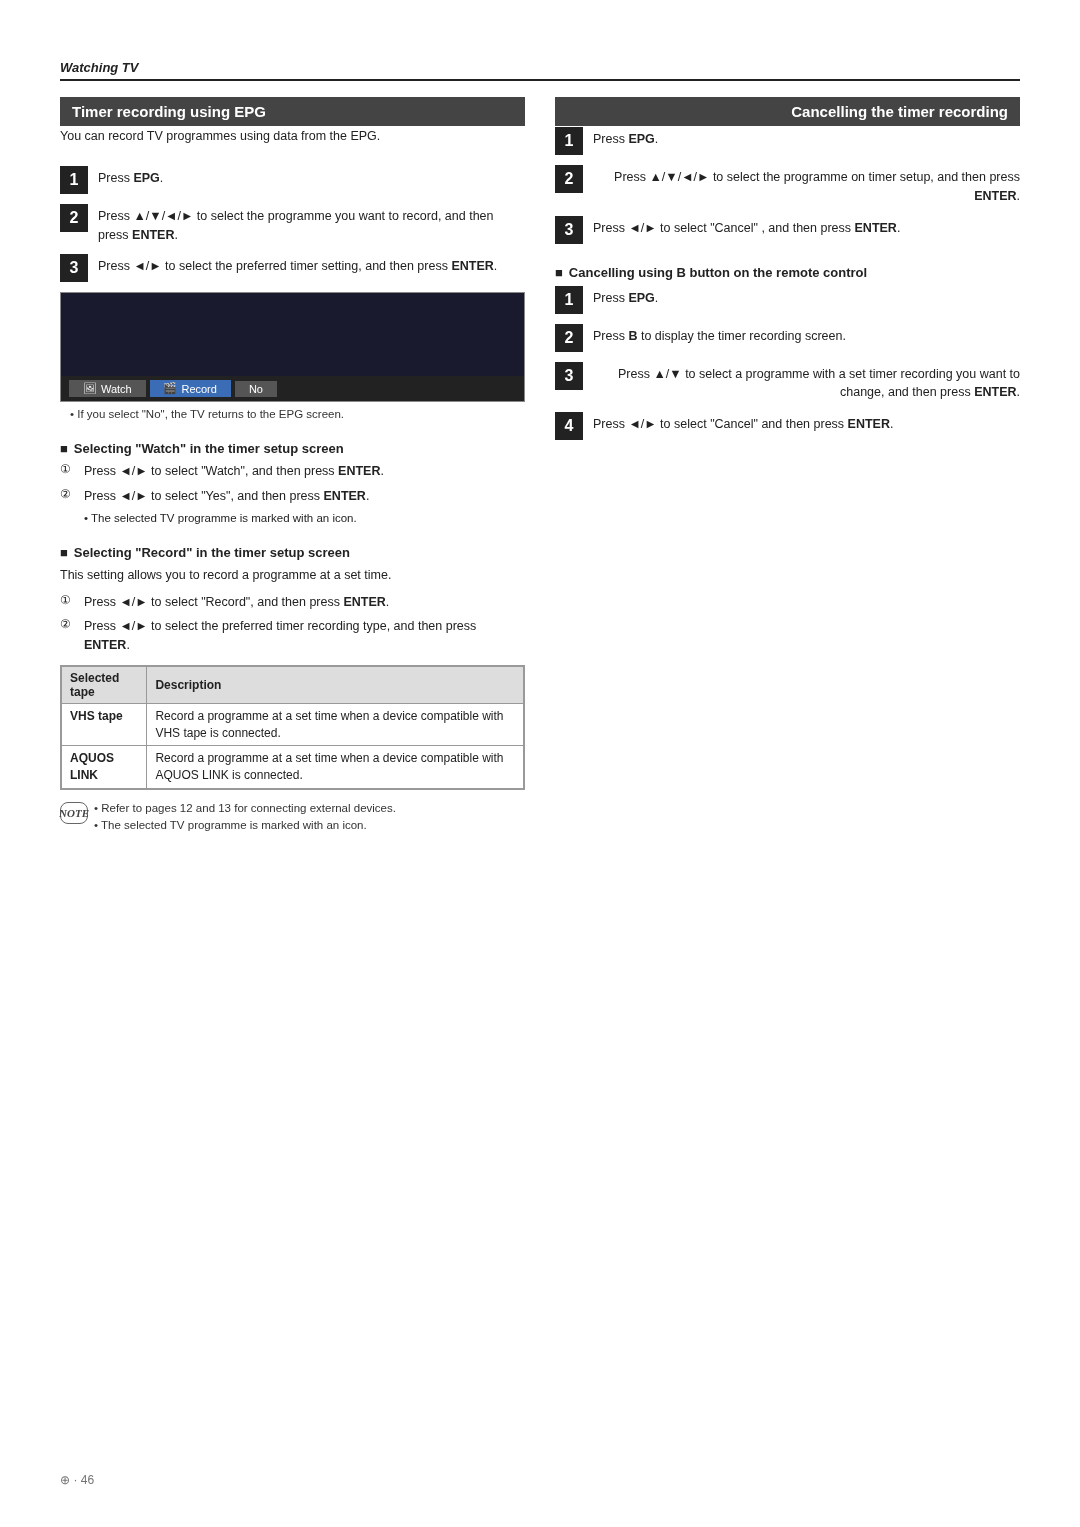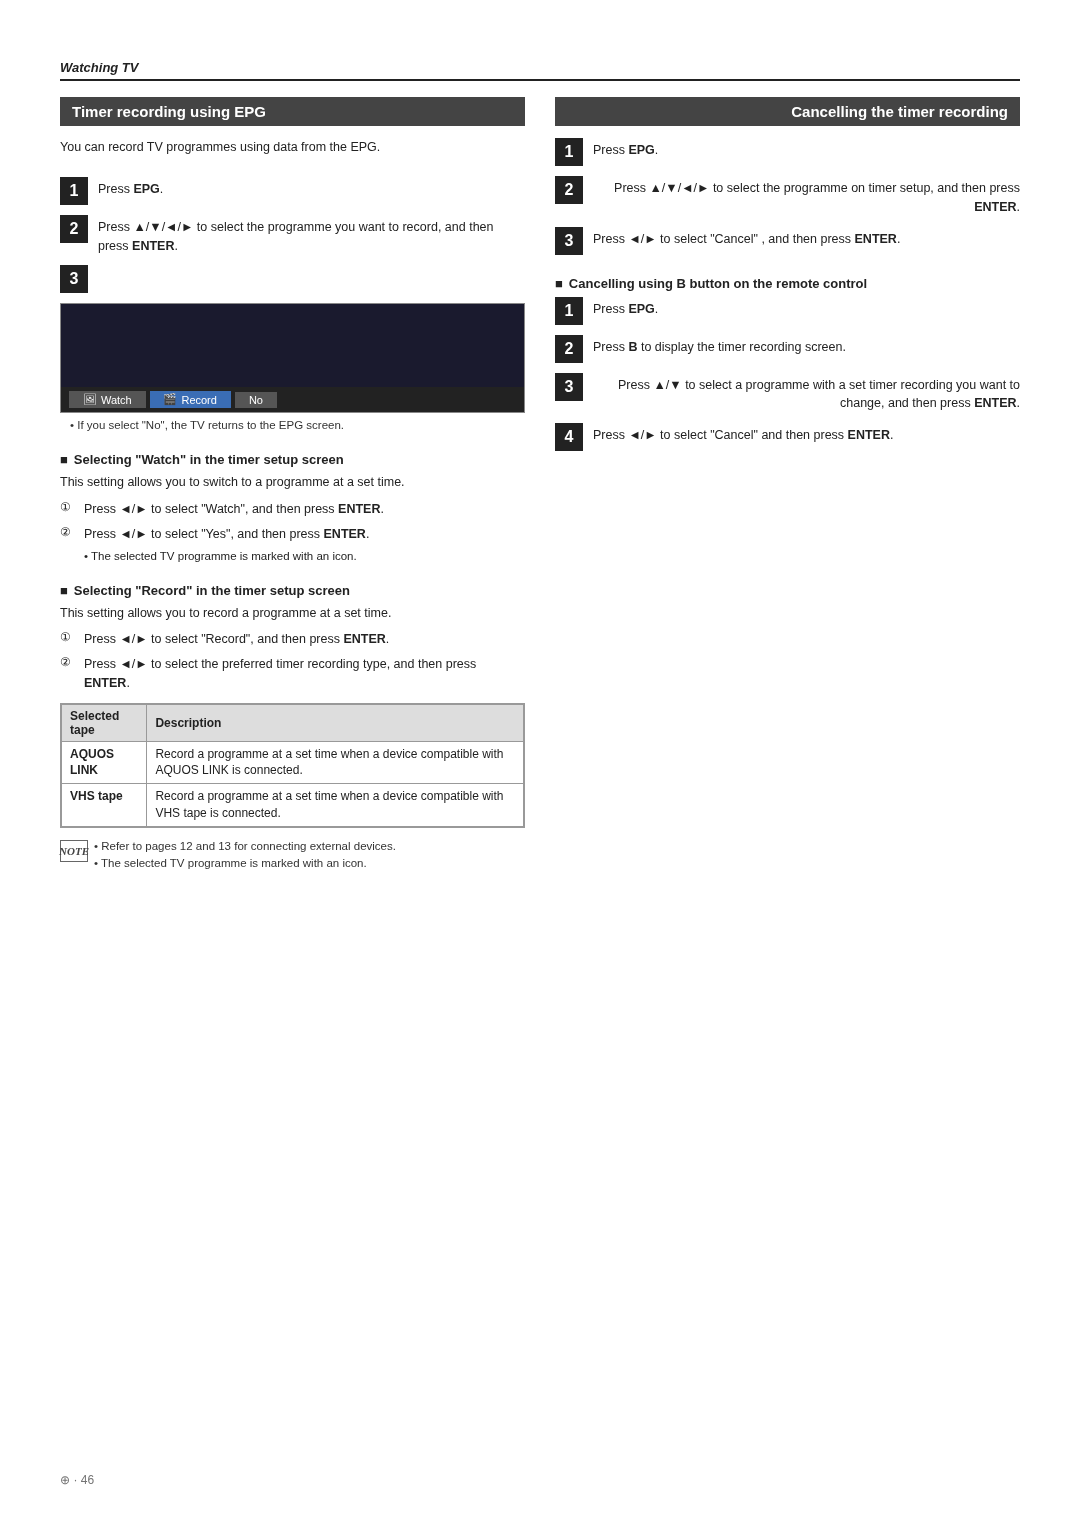--- a/index.html
+++ b/index.html
@@ -36,21 +36,21 @@
       flex: 1;
       text-align: right;
     }
 
     .section-title {
       background: #444;
       color: #fff;
       font-size: 15px;
       font-weight: bold;
       padding: 6px 12px;
-      margin-bottom: 12px;
+      margin-bottom: 1px;
     }
 
     .intro-text {
       font-size: 12.5px;
       margin-bottom: 20px;
       line-height: 1.5;
     }
 
     .step-row {
       display: flex;
@@ -252,20 +252,21 @@
       <div class="step-text">Press <b>EPG</b>.</div>
     </div>
 
     <div class="step-row">
       <div class="step-num">2</div>
       <div class="step-text">Press ▲/▼/◄/► to select the programme you want to record, and then press <b>ENTER</b>.</div>
     </div>
 
     <div class="step-row">
       <div class="step-num">3</div>
+      <div class="step-text">Press ◄/► to select the preferred timer setting, and then press <b>ENTER</b>.</div>
     </div>
 
     <div class="epg-screen">
       <div class="epg-buttons">
         <div class="epg-btn">
           <span>🖼</span>
           <span>Watch</span>
         </div>
         <div class="epg-btn epg-btn-selected">
           <span>🎬</span>
@@ -273,21 +274,20 @@
         </div>
         <div class="epg-btn">
           <span>No</span>
         </div>
       </div>
     </div>
 
     <p class="bullet-note">• If you select "No", the TV returns to the EPG screen.</p>
 
     <div class="subsection-title">Selecting "Watch" in the timer setup screen</div>
-    <p class="subsection-body">This setting allows you to switch to a programme at a set time.</p>
 
     <div class="circle-step">
       <span class="circle-num">①</span>
       <span class="circle-text">Press ◄/► to select "Watch", and then press <b>ENTER</b>.</span>
     </div>
     <div class="circle-step">
       <span class="circle-num">②</span>
       <span class="circle-text">Press ◄/► to select "Yes", and then press <b>ENTER</b>.</span>
     </div>
     <p class="sub-bullet">• The selected TV programme is marked with an icon.</p>
@@ -307,33 +307,33 @@
     <div class="table-container">
       <table>
         <thead>
           <tr>
             <th>Selected tape</th>
             <th>Description</th>
           </tr>
         </thead>
         <tbody>
           <tr>
+            <td class="td-bold">VHS tape</td>
+            <td>Record a programme at a set time when a device compatible with VHS tape is connected.</td>
+          </tr>
+          <tr>
             <td class="td-bold">AQUOS<br>LINK</td>
             <td>Record a programme at a set time when a device compatible with AQUOS LINK is connected.</td>
           </tr>
-          <tr>
-            <td class="td-bold">VHS tape</td>
-            <td>Record a programme at a set time when a device compatible with VHS tape is connected.</td>
-          </tr>
         </tbody>
       </table>
     </div>
 
     <div class="note-box">
-      <div class="note-icon" style="font-style:italic;font-family:serif;padding:2px 5px;border:1.5px solid #666;border-radius:0;font-size:11px;">NOTE</div>
+      <div class="note-icon" style="font-style:italic;font-family:serif;padding:2px 5px;border:1.5px solid #666;border-radius:8px;font-size:11px;">NOTE</div>
       <div class="note-text">
         • Refer to pages 12 and 13 for connecting external devices.<br>
         • The selected TV programme is marked with an icon.
       </div>
     </div>
 
   </div>
 
   <div class="right-col">
 

